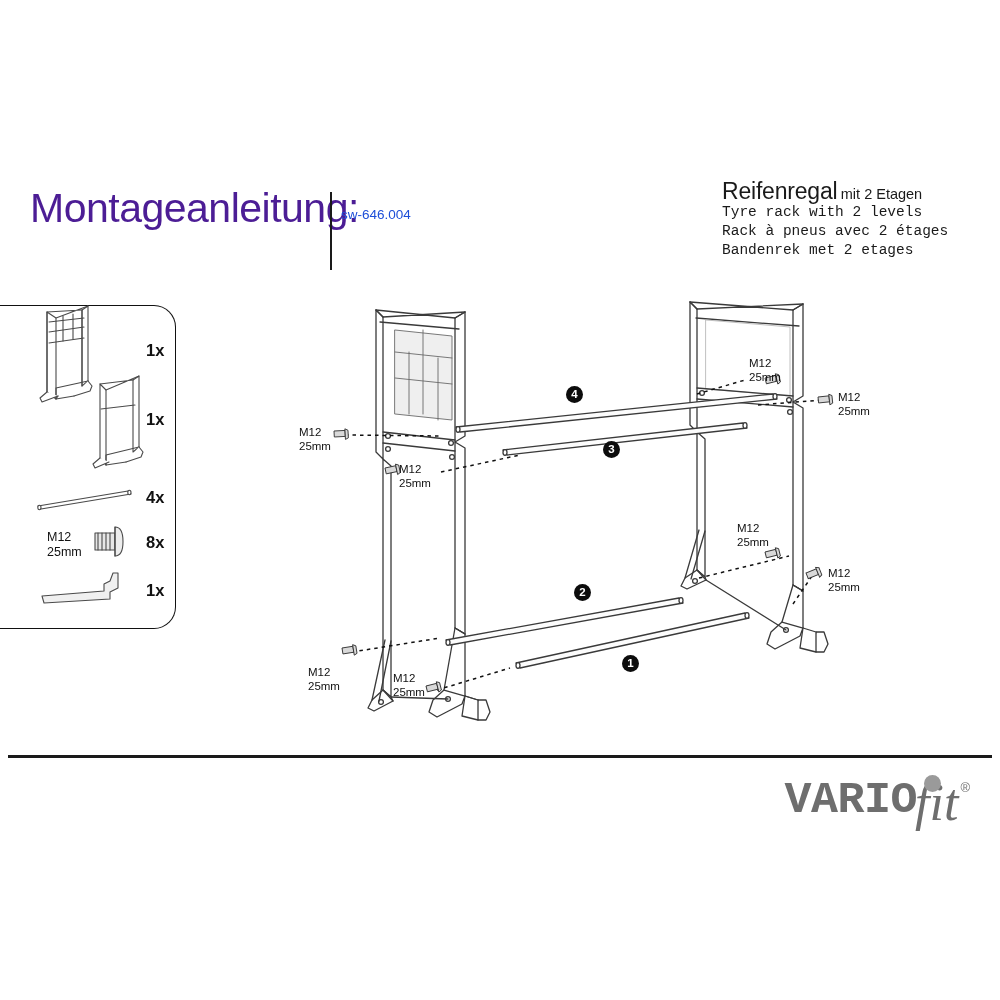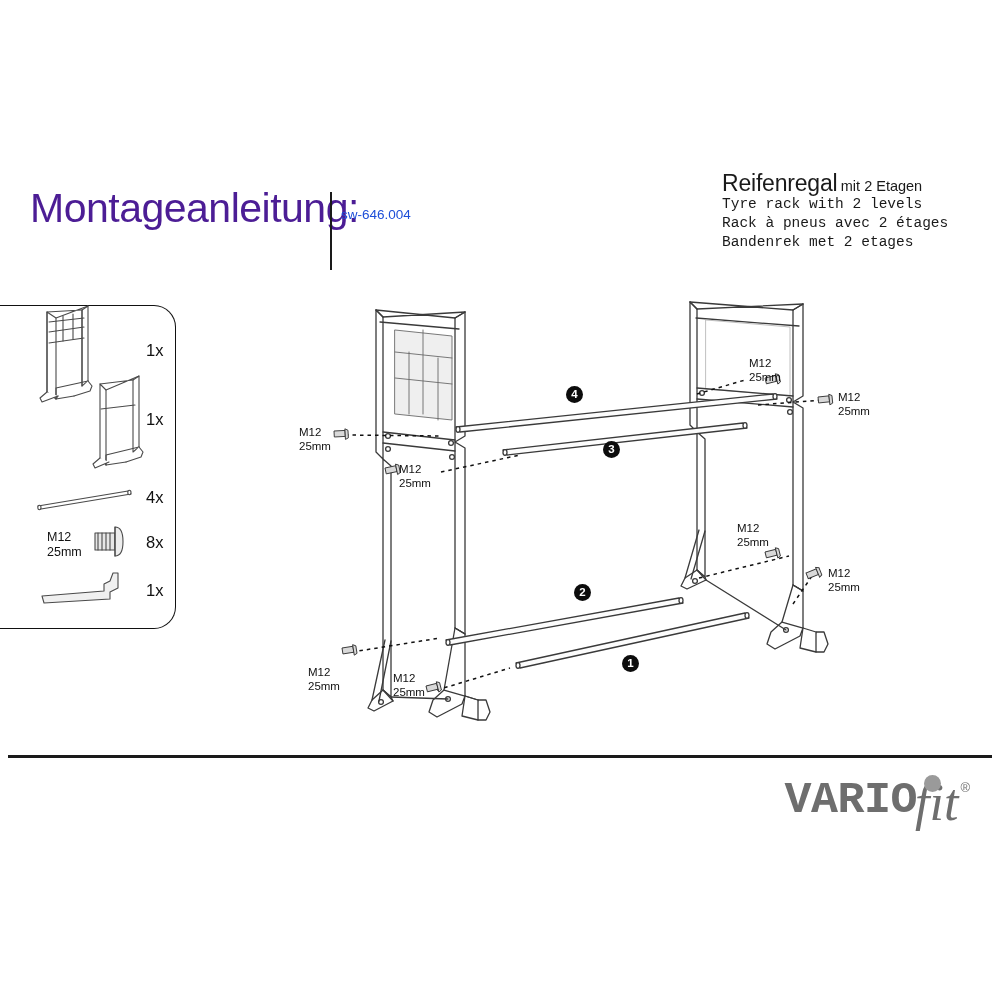--- a/index.html
+++ b/index.html
@@ -23,36 +23,36 @@
   .hdr-divider{
     position:absolute;left:330px;top:192px;
     width:2px;height:78px;background:#1a1a1a;
   }
   .hdr-artno{
     position:absolute;left:341px;top:207px;
     font-size:13.5px;color:#1d4ed8;white-space:nowrap;
   }
 
   .hdr-right{position:absolute;right:18px;top:172px;text-align:left;width:260px;}
-  .pr-line1{font-size:12px;white-space:nowrap;line-height:1;}
+  .pr-line1{font-size:12px;white-space:nowrap;line-height:1;margin-top:8px;}
   .pr-name{font-size:23px;font-weight:400;letter-spacing:-0.2px;}
   .pr-sfx{font-size:14.5px;}
   .pr-line{font-size:14.5px;line-height:19px;white-space:nowrap;font-family:Liberation Mono, monospace;}
 
   
   .parts-box{
     position:absolute;left:-40px;top:305px;
     width:215px;height:322px;
     border:1.6px solid #111;
     border-left:none;
     border-top-right-radius:22px;
     border-bottom-right-radius:22px;
   }
   .qty{
-    position:absolute;font-size:16.5px;color:#111;font-weight:400;
+    position:absolute;font-size:16.5px;color:#111;font-weight:700;
   }
   .mlabel{
     position:absolute;font-size:12.5px;line-height:15px;color:#111;text-align:left;
   }
 
   
   .diagram{position:absolute;left:0;top:0;width:1000px;height:1000px;}
 
   
   .callout{

